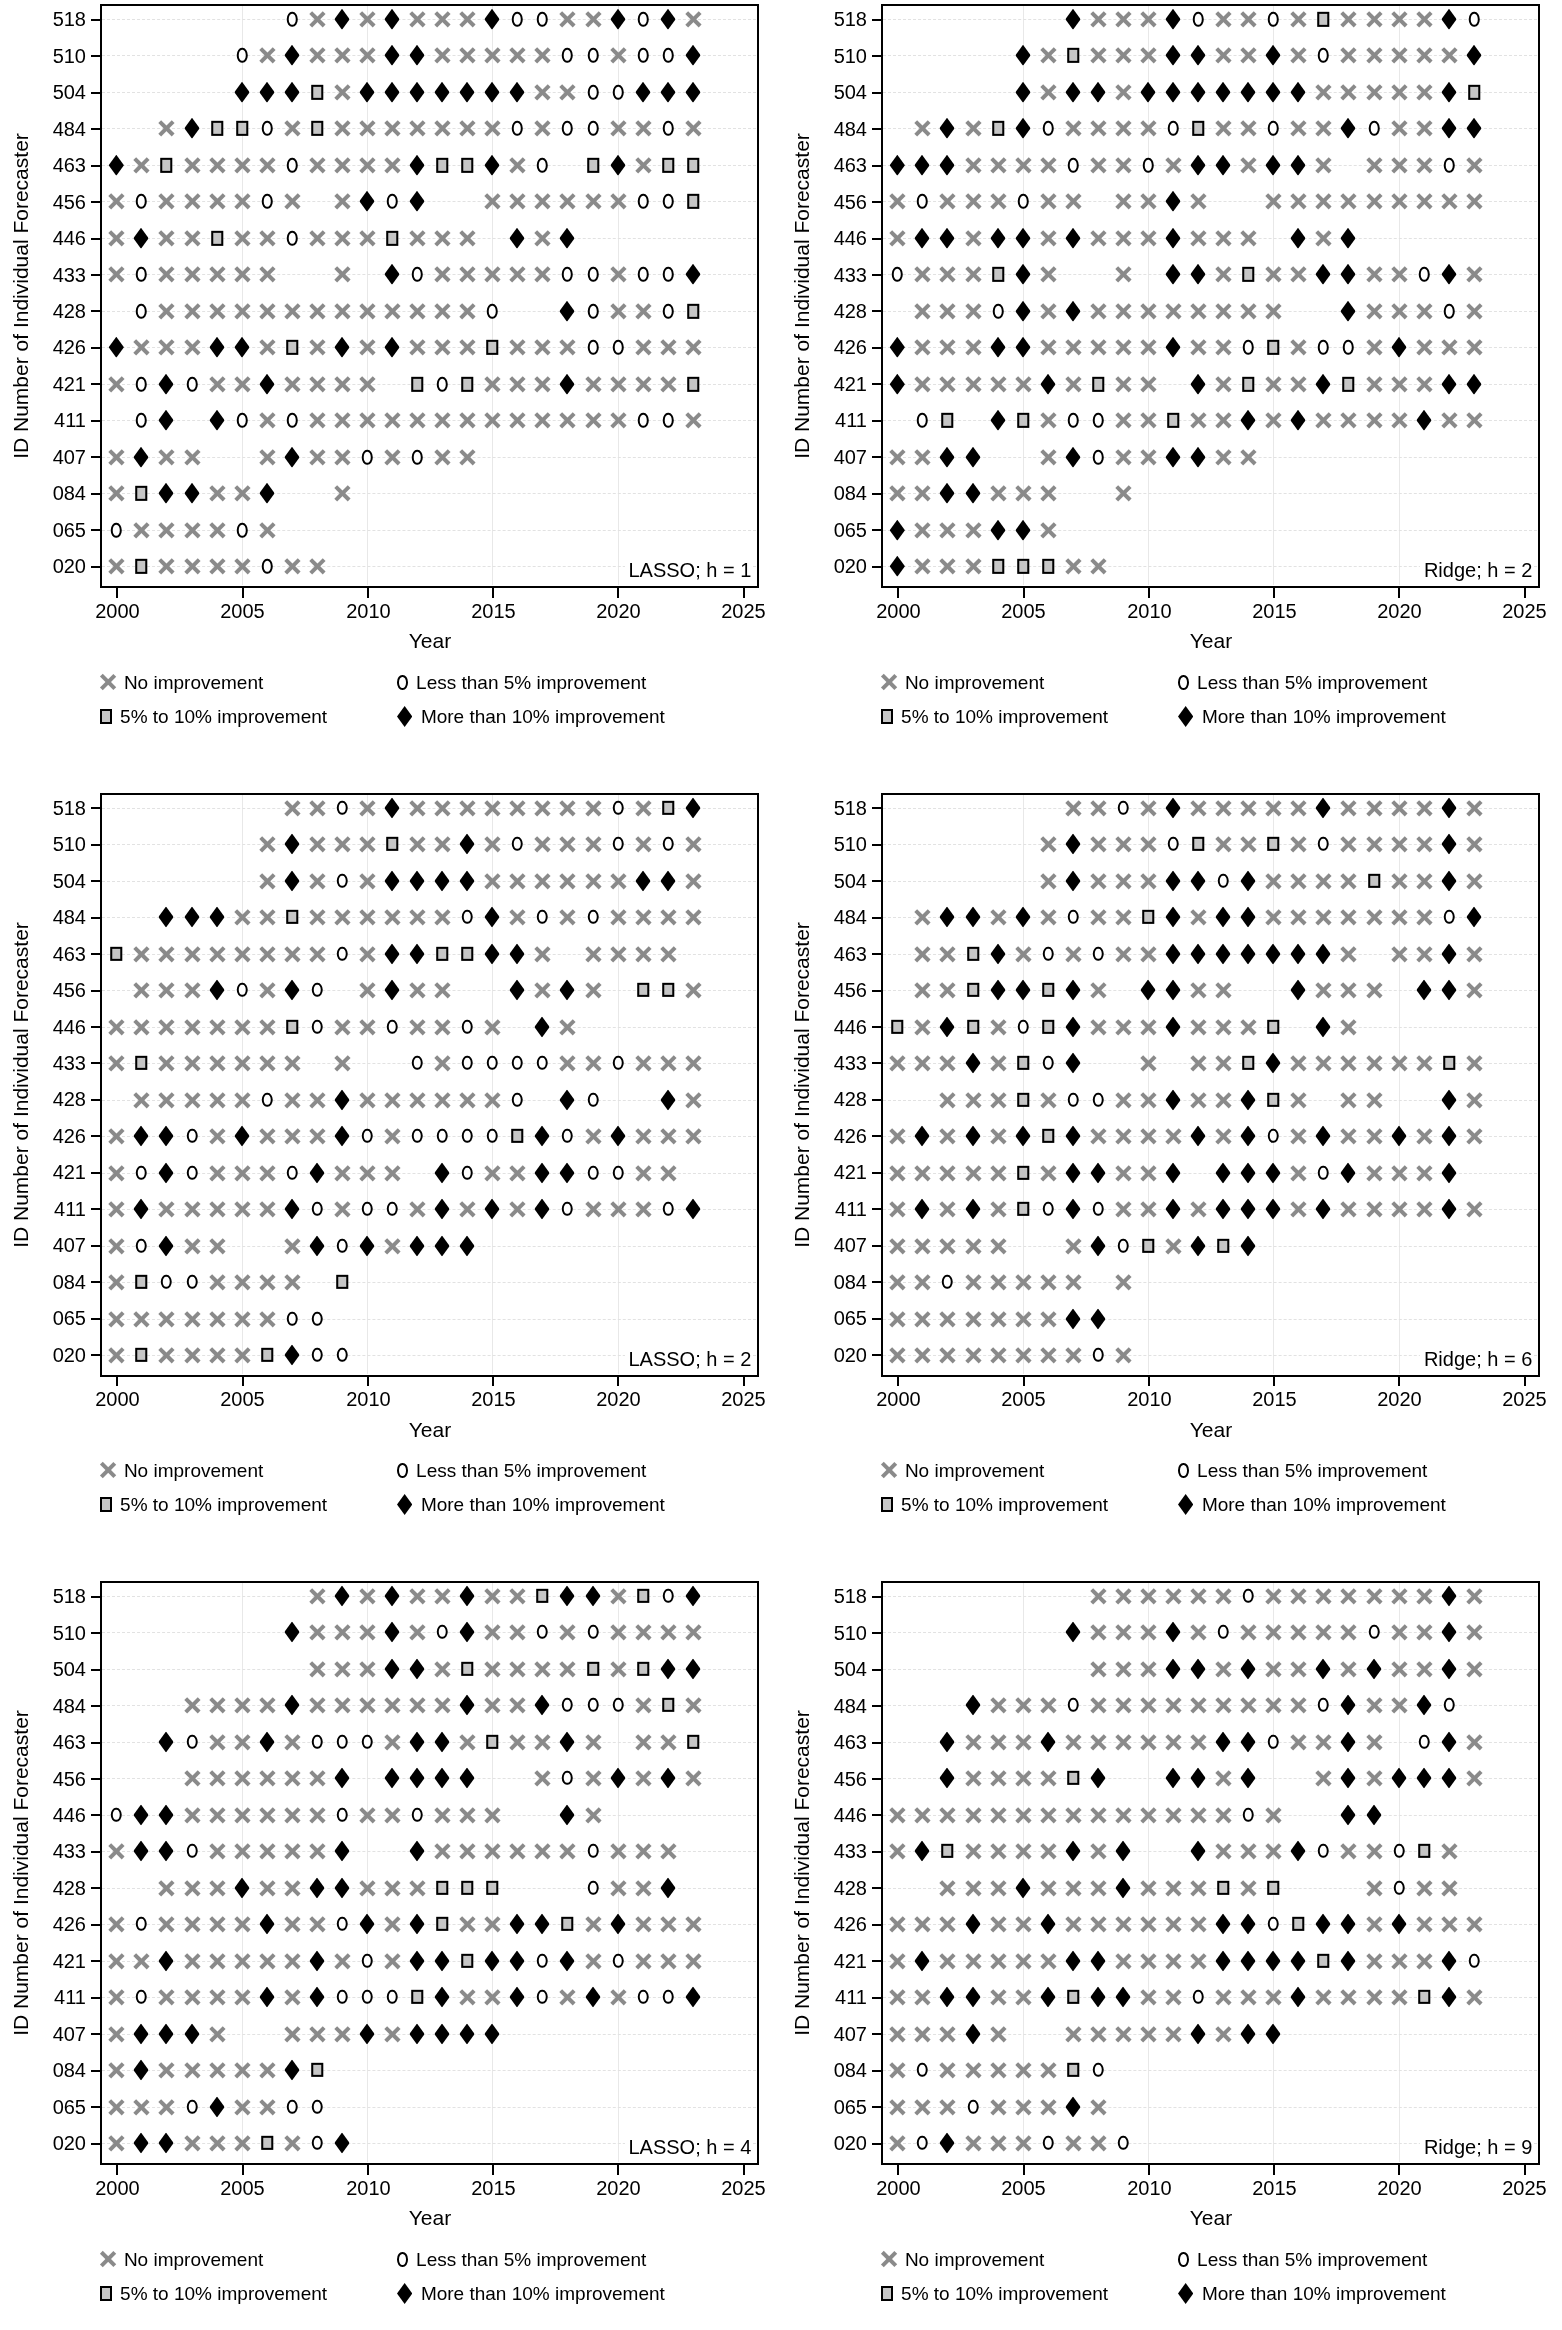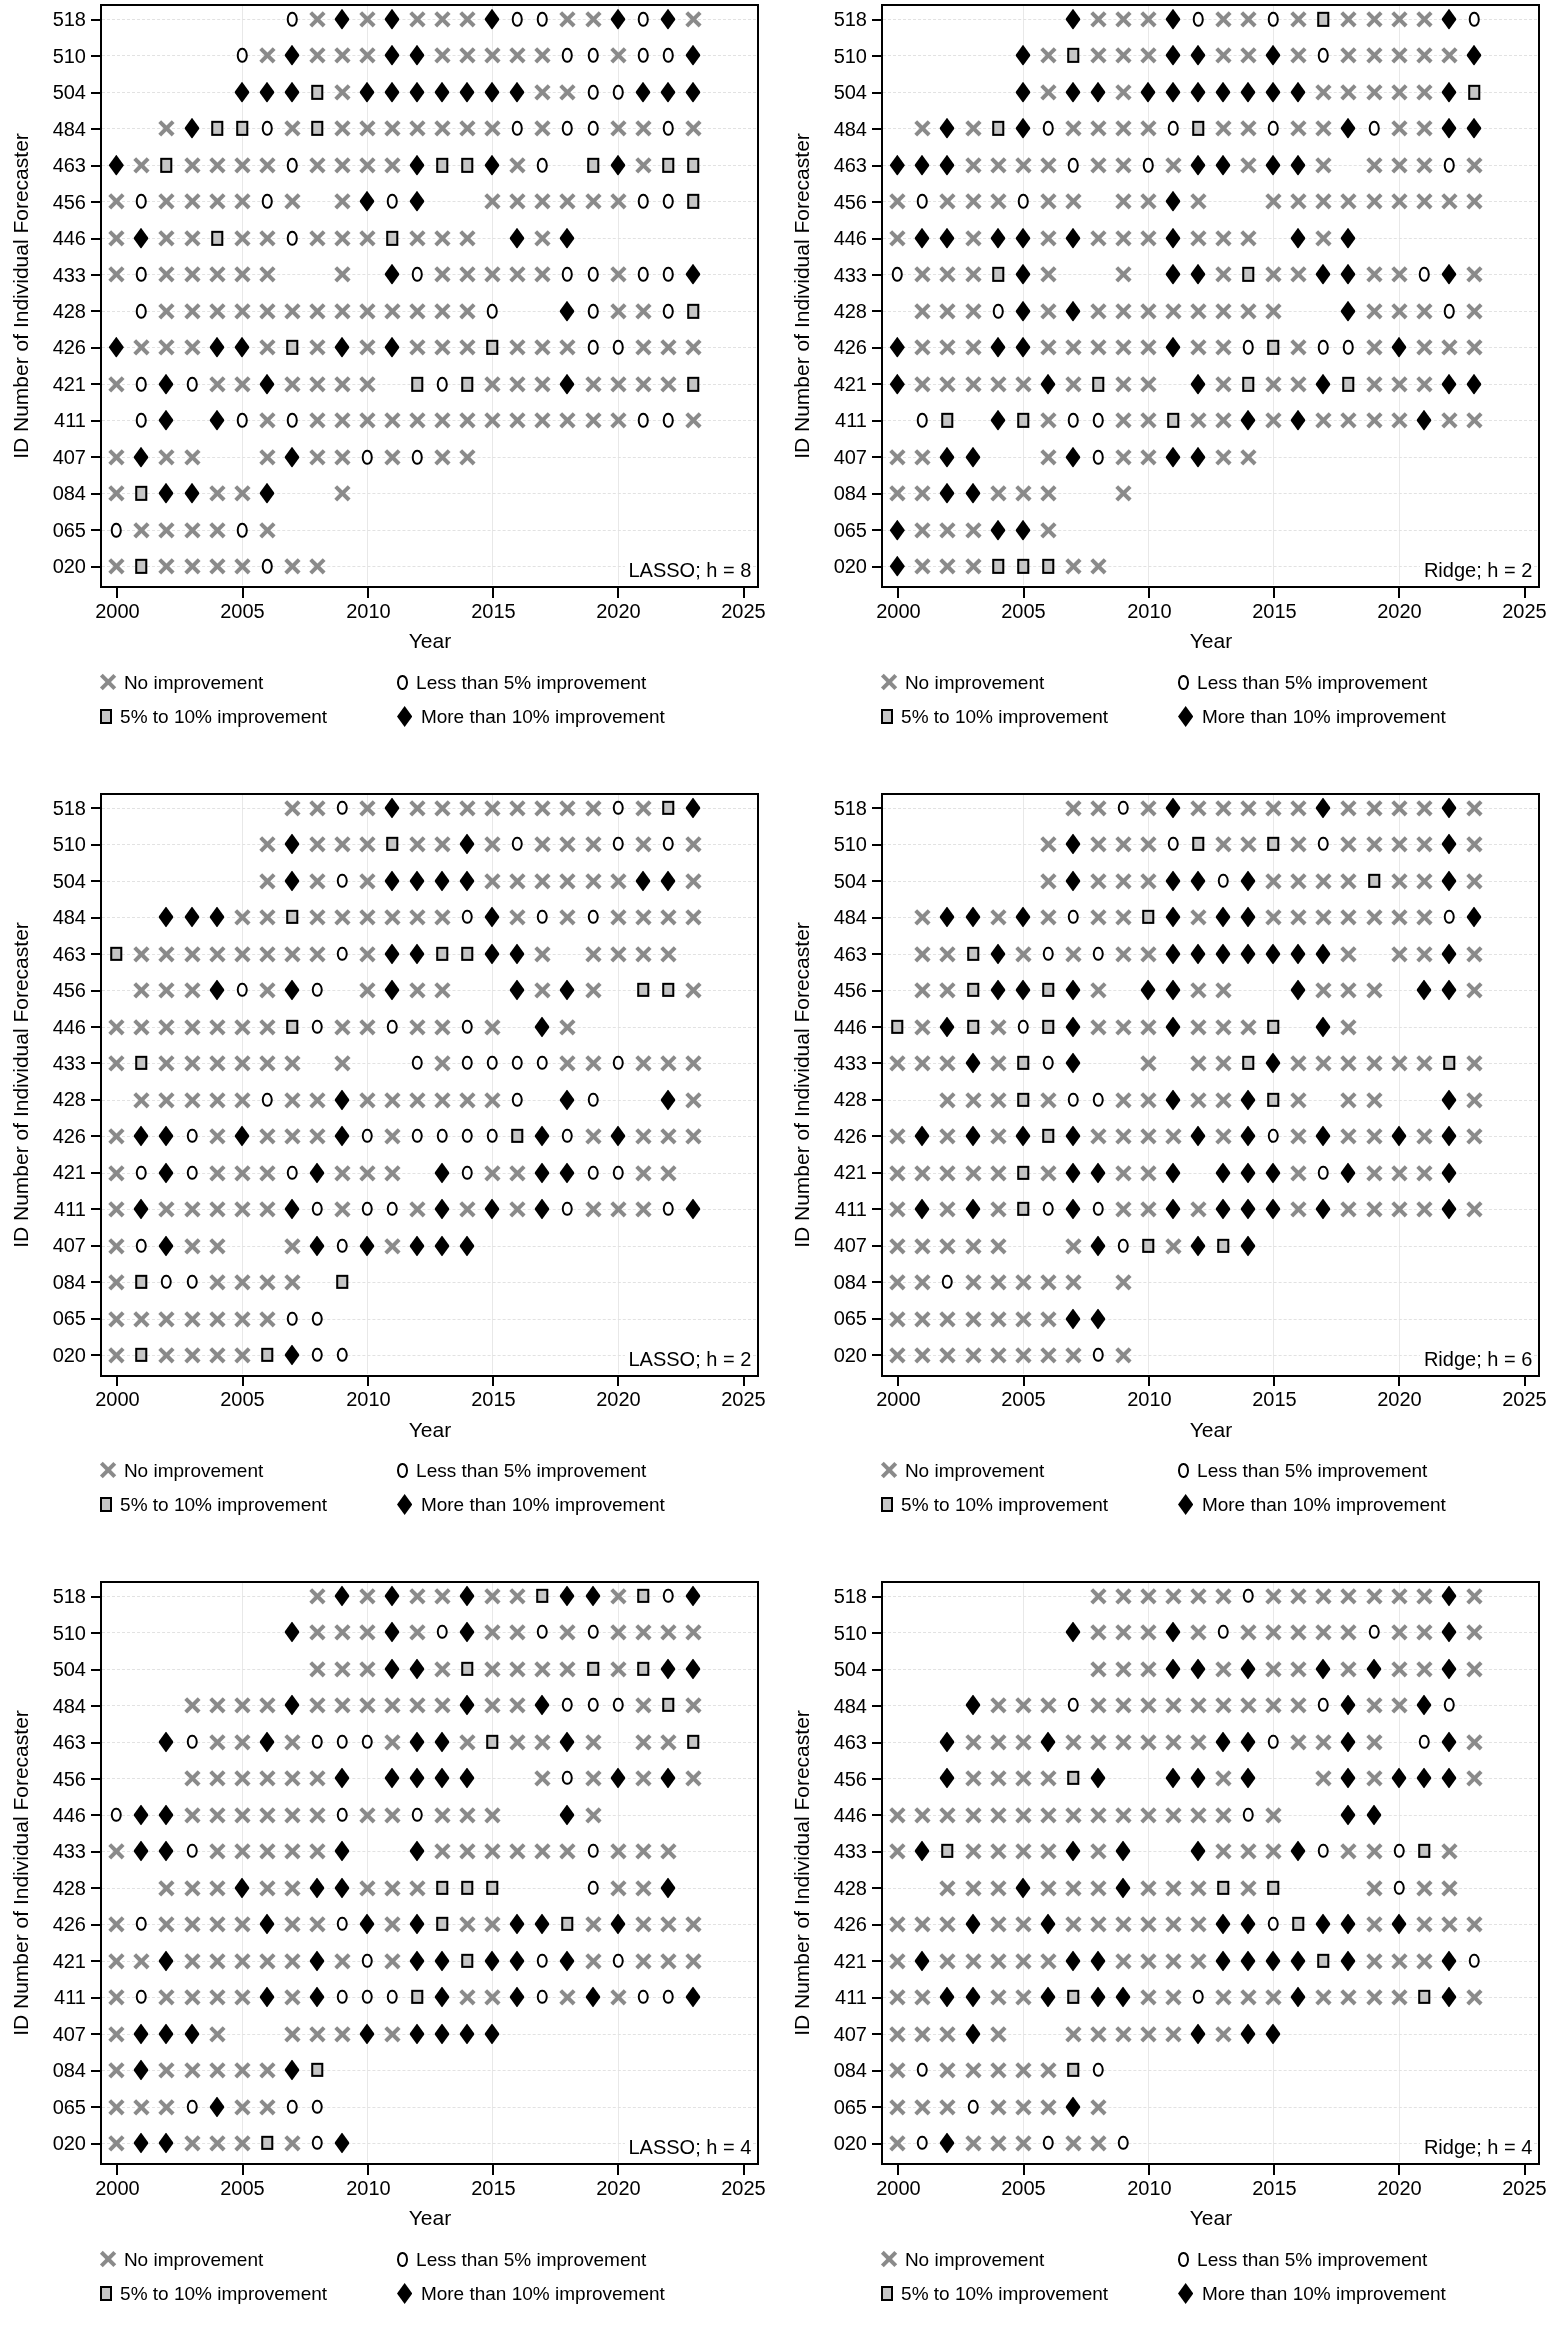--- a/index.html
+++ b/index.html
@@ -28,21 +28,21 @@
   .legend-item{position:absolute;display:flex;align-items:center;gap:8.6px;font-size:19px;line-height:23px;white-space:nowrap;}
   .legend-item .mk{position:relative;transform:none;flex:none;display:inline-block;left:0;top:0;}
 </style>
 </head>
 <body>
 
 <div id="figure">
     <div class="panel">
     <div class="ylabel" style="width: 579px; left: -269px; top: 281px;">ID Number of Individual Forecaster</div>
     <div class="plot" style="left: 100px; top: 4.3px; width: 659px; height: 584px;">
-      <div class="panel-tag">LASSO; h = 8</div>
+      <div class="panel-tag">LASSO; h = 1</div>
     <div class="vgrid" style="left: 140px; height: 579px;"></div>
         <div class="vgrid" style="left: 265px; height: 579px;"></div>
         <div class="vgrid" style="left: 390px; height: 579px;"></div>
         <div class="vgrid" style="left: 516px; height: 579px;"></div>
         <div class="hgrid" style="top: 13px; width: 654px;"></div>
         <span class="mk mk-o" style="left: 190px; top: 13px;"></span>
         <span class="mk mk-x" style="left: 215px; top: 13px;"></span>
         <span class="mk mk-d" style="left: 240px; top: 13px;"></span>
         <span class="mk mk-x" style="left: 265px; top: 13px;"></span>
         <span class="mk mk-d" style="left: 290px; top: 13px;"></span>
@@ -1900,21 +1900,21 @@
       <div class="tick-y" style="left: 91px; top: 516px;"></div>
       <div class="ytick-label" style="left: 33px; top: 504px;">084</div>
       <div class="tick-y" style="left: 91px; top: 552px;"></div>
       <div class="ytick-label" style="left: 33px; top: 541px;">065</div>
       <div class="tick-y" style="left: 91px; top: 589px;"></div>
       <div class="ytick-label" style="left: 33px; top: 577px;">020</div>
     </div>
     <div class="panel">
     <div class="ylabel" style="width: 579px; left: -269px; top: 304px;">ID Number of Individual Forecaster</div>
     <div class="plot" style="left: 100px; top: 27px; width: 659px; height: 584px;">
-      <div class="panel-tag">Ridge; h = 4</div>
+      <div class="panel-tag">Ridge; h = 9</div>
     <div class="vgrid" style="left: 140px; height: 579px;"></div>
         <div class="vgrid" style="left: 265px; height: 579px;"></div>
         <div class="vgrid" style="left: 390px; height: 579px;"></div>
         <div class="vgrid" style="left: 516px; height: 579px;"></div>
         <div class="hgrid" style="top: 13px; width: 654px;"></div>
         <span class="mk mk-x" style="left: 215px; top: 13px;"></span>
         <span class="mk mk-x" style="left: 240px; top: 13px;"></span>
         <span class="mk mk-x" style="left: 265px; top: 13px;"></span>
         <span class="mk mk-x" style="left: 290px; top: 13px;"></span>
         <span class="mk mk-x" style="left: 315px; top: 13px;"></span>

